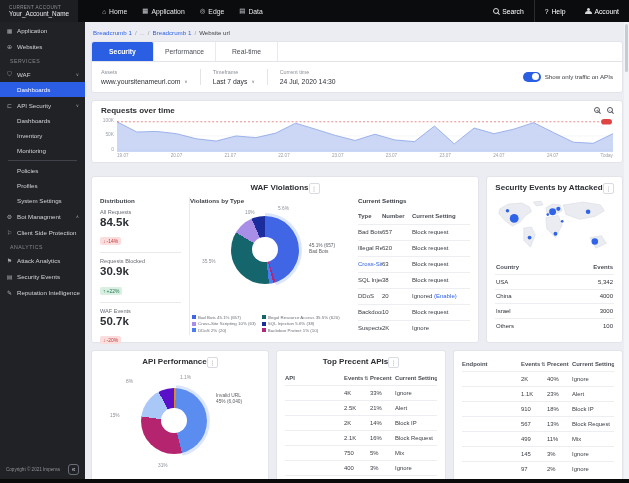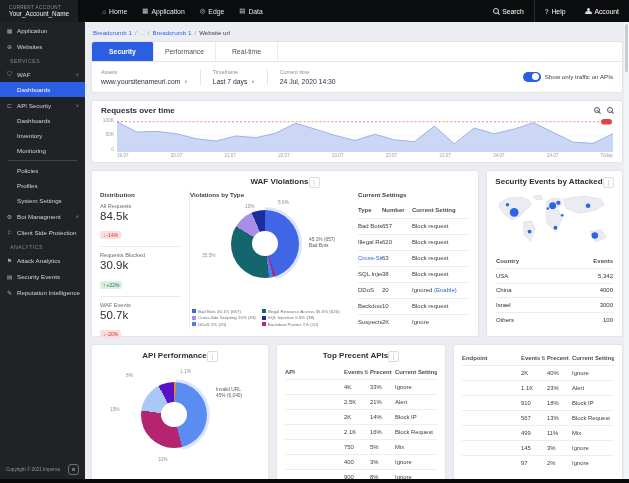--- a/index.html
+++ b/index.html
@@ -50,39 +50,39 @@
 .filters{display:flex;align-items:center;padding:7px 9px}
 .filter{padding:0 12px;border-left:1px solid #e2e4ea}
 .filter:first-child{padding-left:0;border-left:none}
 .f-label{font-size:5.4px;color:#8b9098;margin-bottom:2.5px}
 .f-value{font-size:6.8px;color:#2e3237;display:flex;gap:4px;align-items:center;cursor:pointer}
 .f-chev{font-size:4.5px;color:#6a6e76}
 .toggle-wrap{margin-left:auto;display:flex;align-items:center;gap:4px;font-size:6.2px;color:#3c4046;white-space:nowrap;overflow:hidden}
 .toggle{width:18px;height:9.5px;background:#2b5fe3;border-radius:5px;position:relative;flex-shrink:0;cursor:pointer}
 .toggle::after{content:"";position:absolute;right:1.2px;top:1.2px;width:7px;height:7px;border-radius:50%;background:#fff}
 
-.chart-card{margin-bottom:7px;padding:5px 9px 3px}
+.chart-card{margin-bottom:13px;padding:5px 9px 3px}
 .chart-head{display:flex;justify-content:space-between;align-items:center;margin-bottom:3px}
 .card-title{font-size:8px;font-weight:bold;color:#2c2f33}
 .chart-tools{display:flex;gap:7px;align-items:center}
 .chart-body{display:flex}
 .y-axis{width:16px;display:flex;flex-direction:column;justify-content:space-between;font-size:4.8px;color:#9aa0a8;text-align:right;padding-right:3px;height:34px}
 .area-svg{flex:1;height:34px;display:block}
 .x-axis{display:flex;justify-content:space-between;font-size:4.6px;color:#9aa0a8;margin:1px 0 1px 16px}
 
 .mid-row{display:flex;gap:7px;margin-bottom:7px;height:167px}
 .panel-head{display:flex;justify-content:center;align-items:flex-start;margin-bottom:3px}
 .kebab{width:11px;height:11px;border:1px solid #d8dbe2;border-radius:2px;display:flex;align-items:center;justify-content:center;font-size:6px;color:#6a6e76;cursor:pointer;flex-shrink:0}
 .waf-card{flex:1;padding:6px 8px;min-width:0}
 .country-card{width:137px;padding:6px 8px;flex-shrink:0}
 .waf-cols{display:flex;height:138px}
 .dist-col{width:90px;border-right:1px solid #e8eaef;padding-right:8px;flex-shrink:0}
 .col-label{font-size:6.2px;font-weight:bold;color:#3c4046;margin-bottom:5px}
 .stat-label{font-size:5.6px;color:#6a6e76}
-.stat-value{font-size:11.5px;font-weight:normal;color:#2c2f33;margin:1px 0 1.5px}
+.stat-value{font-size:11.5px;font-weight:bold;color:#2c2f33;margin:1px 0 1.5px}
 .badge{display:inline-flex;align-items:center;gap:1px;font-size:5px;padding:1px 3px;border-radius:2px}
 .badge.down{background:#fbdddd;color:#c24040}
 .badge.up{background:#d8efe2;color:#237a52}
 .stat-div{border-top:1px solid #e8eaef;margin:5px 0}
 .donut-col{width:158px;position:relative;flex-shrink:0}
 .halo{position:absolute;border-radius:50%;padding:3px}
 .donut{width:100%;height:100%;border-radius:50%;position:relative}
 .donut::after{content:"";position:absolute;inset:31%;background:#fff;border-radius:50%}
 .waf-halo{left:38px;top:16px;width:74px;height:74px;background:conic-gradient(#dce6fb 0deg 163deg,transparent 163deg 360deg)}
 .waf-donut{background:conic-gradient(#4066e6 0deg 162deg,#b0267a 162deg 166deg,#4a7df2 166deg 173deg,#15656d 173deg 301deg,#a98ee8 301deg 337deg,#1b2d9c 337deg 360deg)}

